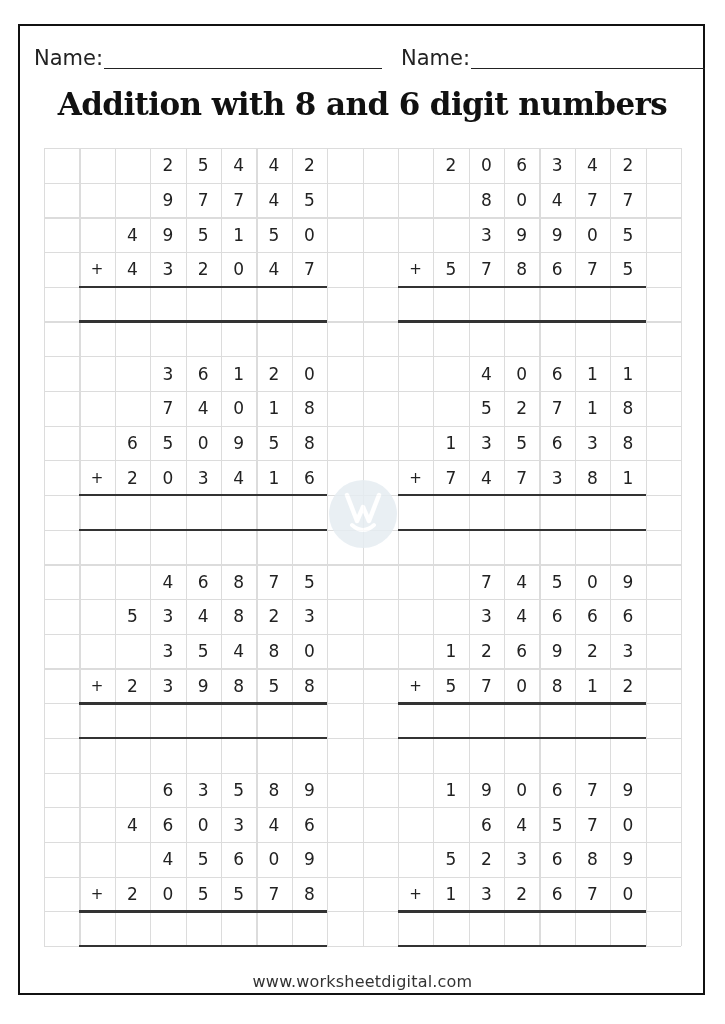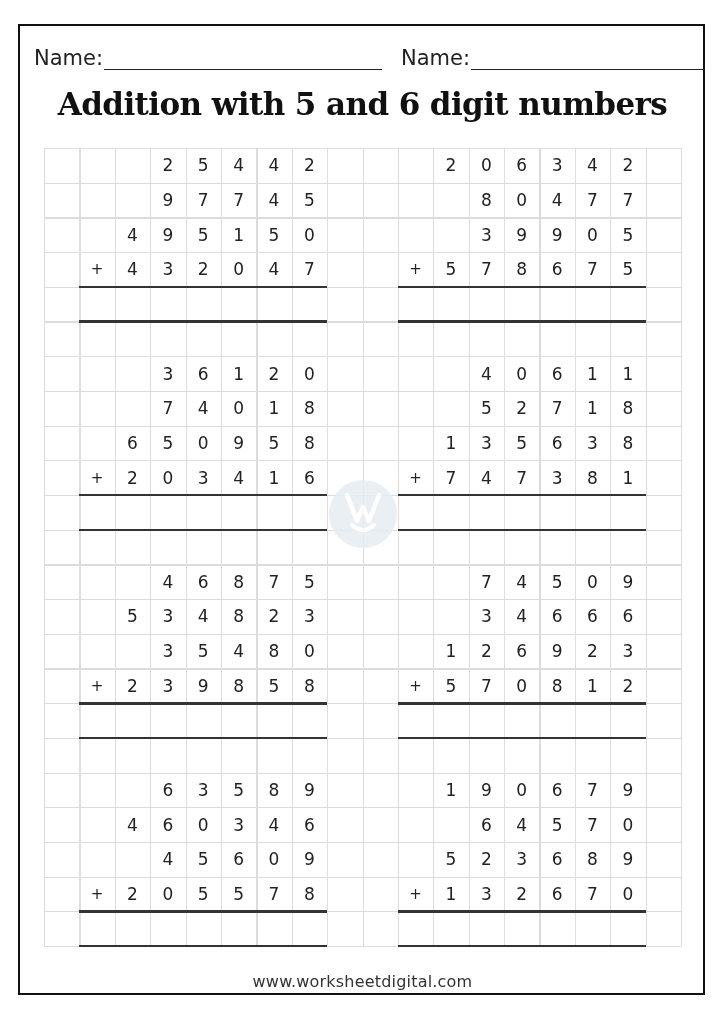--- a/index.html
+++ b/index.html
@@ -1,19 +1,19 @@
 <!DOCTYPE html>
 <html><head>
 <meta charset="utf-8">
 <style>
   html, body { margin:0; padding:0; background:#ffffff; }
   body { width:725px; height:1024px; position:relative; overflow:hidden; font-family:"DejaVu Sans", sans-serif; color:#1a1a1a; }
   .frame { position:absolute; left:18px; top:24px; width:687px; height:971px; border:2.5px solid #111; box-sizing:border-box; }
   .header-row { position:absolute; left:34px; top:46px; width:664px; height:30px; font-size:21px; color:#222; }
-  .field { position:absolute; top:0; display:flex; align-items:center; }
+  .field { position:absolute; top:0; display:flex; align-items:flex-start; }
   .field .label { white-space:nowrap; }
   .field .line { border-bottom:1.6px solid #222; height:22px; margin-left:1px; }
   .title { position:absolute; left:0; width:725px; top:86px; text-align:center; font-family:"DejaVu Serif", serif; font-weight:bold; font-size:31px; letter-spacing:-0.6px; color:#111; }
   .grid { position:absolute; left:44px; top:148px; width:637px; height:798px; }
   .gl-v { position:absolute; top:0; width:1.2px; height:100%; background:#dcdcdc; }
   .gl-h { position:absolute; left:0; height:1.2px; width:100%; background:#dcdcdc; }
   .cell { position:absolute; width:35.4px; height:34.7px; display:flex; align-items:center; justify-content:center; font-size:17px; color:#222; }
   .rule { position:absolute; height:2.4px; background:#333; }
   .watermark { position:absolute; left:329px; top:480px; width:68px; height:68px; border-radius:50%; background:#e6edf2; opacity:0.85; display:flex; align-items:center; justify-content:center; }
   .footer { position:absolute; left:0; width:725px; top:972px; text-align:center; font-size:16px; color:#333; letter-spacing:0.2px; }
@@ -27,21 +27,21 @@
   <div class="field" style="left:0;">
     <span class="label">Name:</span>
     <span class="line" style="width:278px;"></span>
   </div>
   <div class="field" style="left:367px;">
     <span class="label">Name:</span>
     <span class="line" style="width:234px;"></span>
   </div>
 </div>
 
-<div class="title">Addition with 5 and 6 digit numbers</div>
+<div class="title">Addition with 8 and 6 digit numbers</div>
 
 <div class="grid" id="grid">
     <div class="gl-v" style="left: 0px;"></div>
     <div class="gl-v" style="left: 35.3889px;"></div>
     <div class="gl-v" style="left: 70.7778px;"></div>
     <div class="gl-v" style="left: 106.167px;"></div>
     <div class="gl-v" style="left: 141.556px;"></div>
     <div class="gl-v" style="left: 176.944px;"></div>
     <div class="gl-v" style="left: 212.333px;"></div>
     <div class="gl-v" style="left: 247.722px;"></div>

